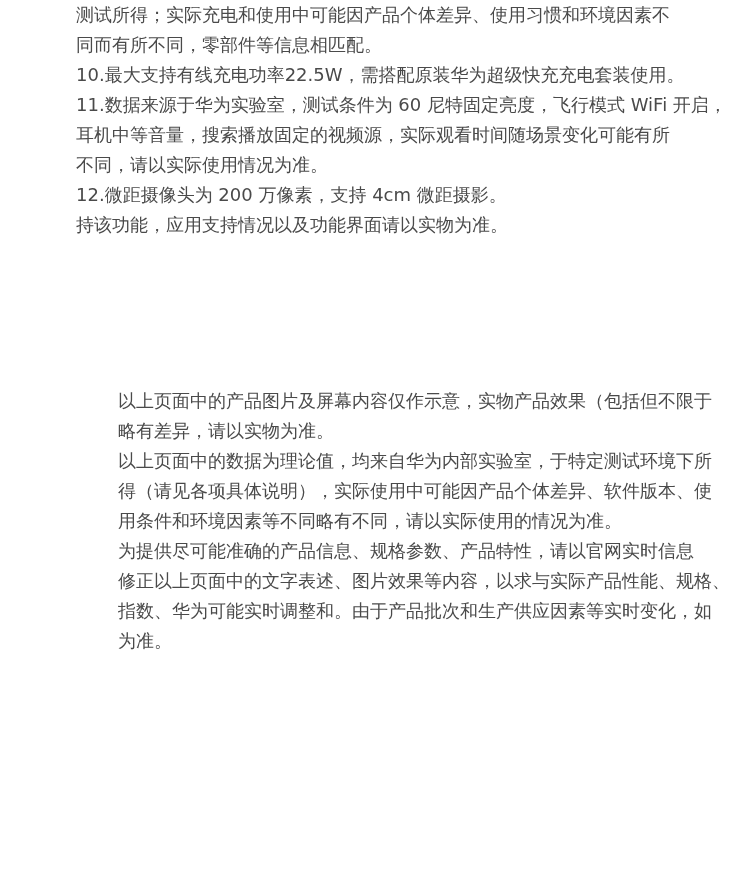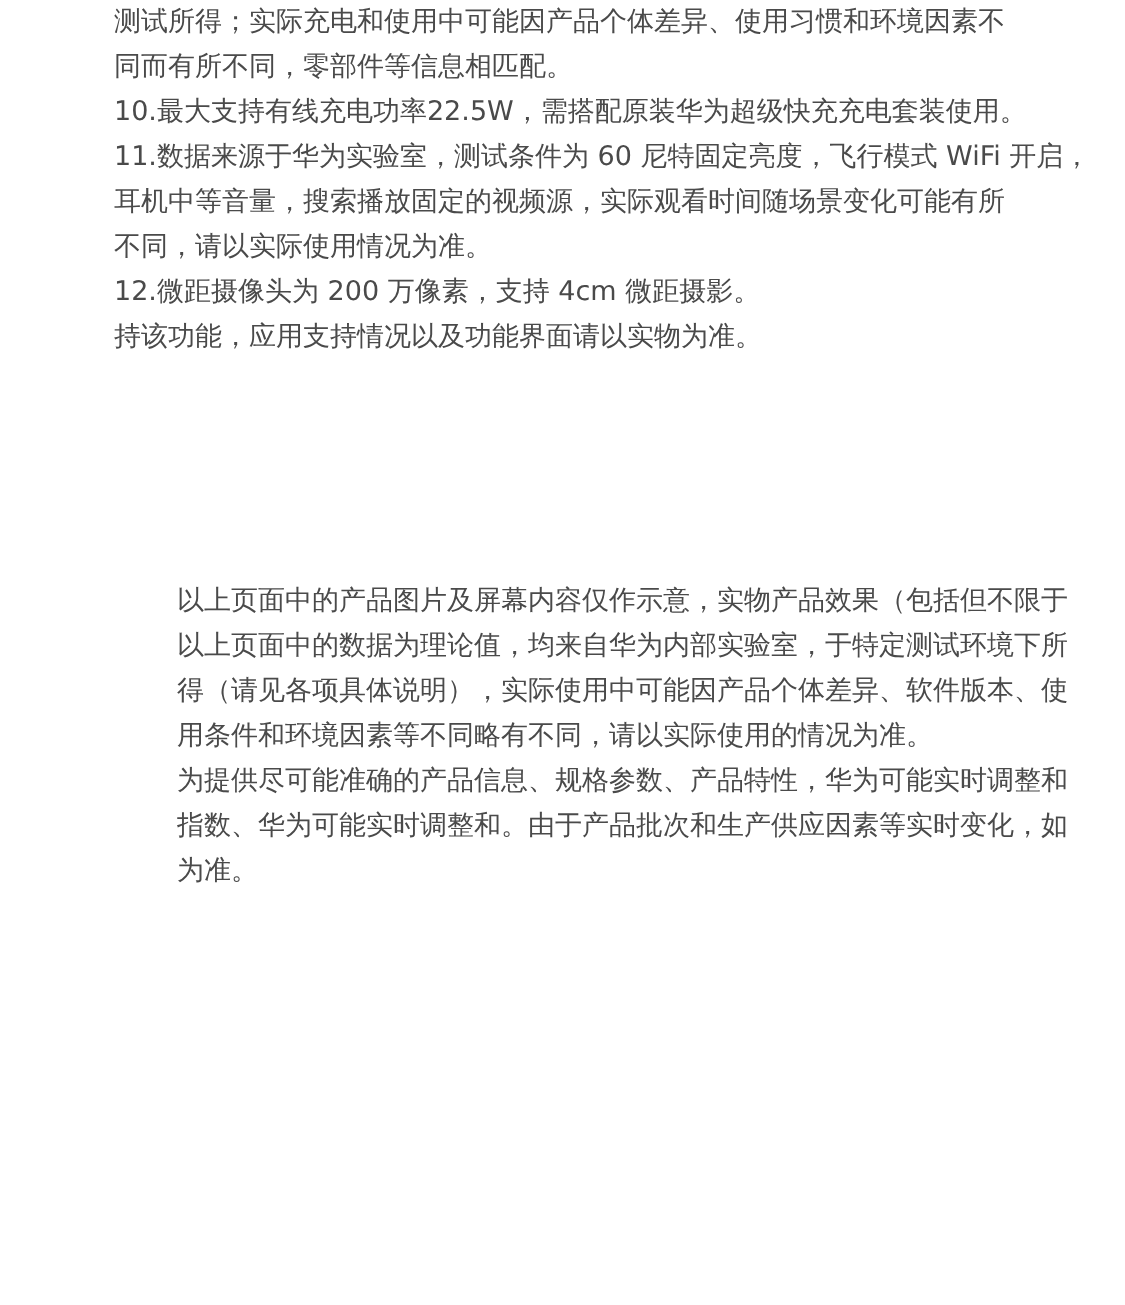--- a/index.html
+++ b/index.html
@@ -50,20 +50,22 @@
     <div class="line">10.最大支持有线充电功率22.5W，需搭配原装华为超级快充充电套装使用。</div>
     <div class="line">11.数据来源于华为实验室，测试条件为 60 尼特固定亮度，飞行模式 WiFi 开启，</div>
     <div class="line">耳机中等音量，搜索播放固定的视频源，实际观看时间随场景变化可能有所</div>
     <div class="line">不同，请以实际使用情况为准。</div>
     <div class="line">12.微距摄像头为 200 万像素，支持 4cm 微距摄影。</div>
     <div class="line">持该功能，应用支持情况以及功能界面请以实物为准。</div>
   </div>
 
   <div class="disclaimer-section">
     <div class="line">以上页面中的产品图片及屏幕内容仅作示意，实物产品效果（包括但不限于</div>
+    <div class="line">略有差异，请以实物为准。</div>
     <div class="line">以上页面中的数据为理论值，均来自华为内部实验室，于特定测试环境下所</div>
     <div class="line">得（请见各项具体说明），实际使用中可能因产品个体差异、软件版本、使</div>
     <div class="line">用条件和环境因素等不同略有不同，请以实际使用的情况为准。</div>
-    <div class="line">为提供尽可能准确的产品信息、规格参数、产品特性，华为可能实时调整和</div>
+    <div class="line">为提供尽可能准确的产品信息、规格参数、产品特性，请以官网实时信息</div>
+    <div class="line">修正以上页面中的文字表述、图片效果等内容，以求与实际产品性能、规格、</div>
     <div class="line">指数、华为可能实时调整和。由于产品批次和生产供应因素等实时变化，如</div>
     <div class="line">为准。</div>
   </div>
 </div>
 
 </body></html>

